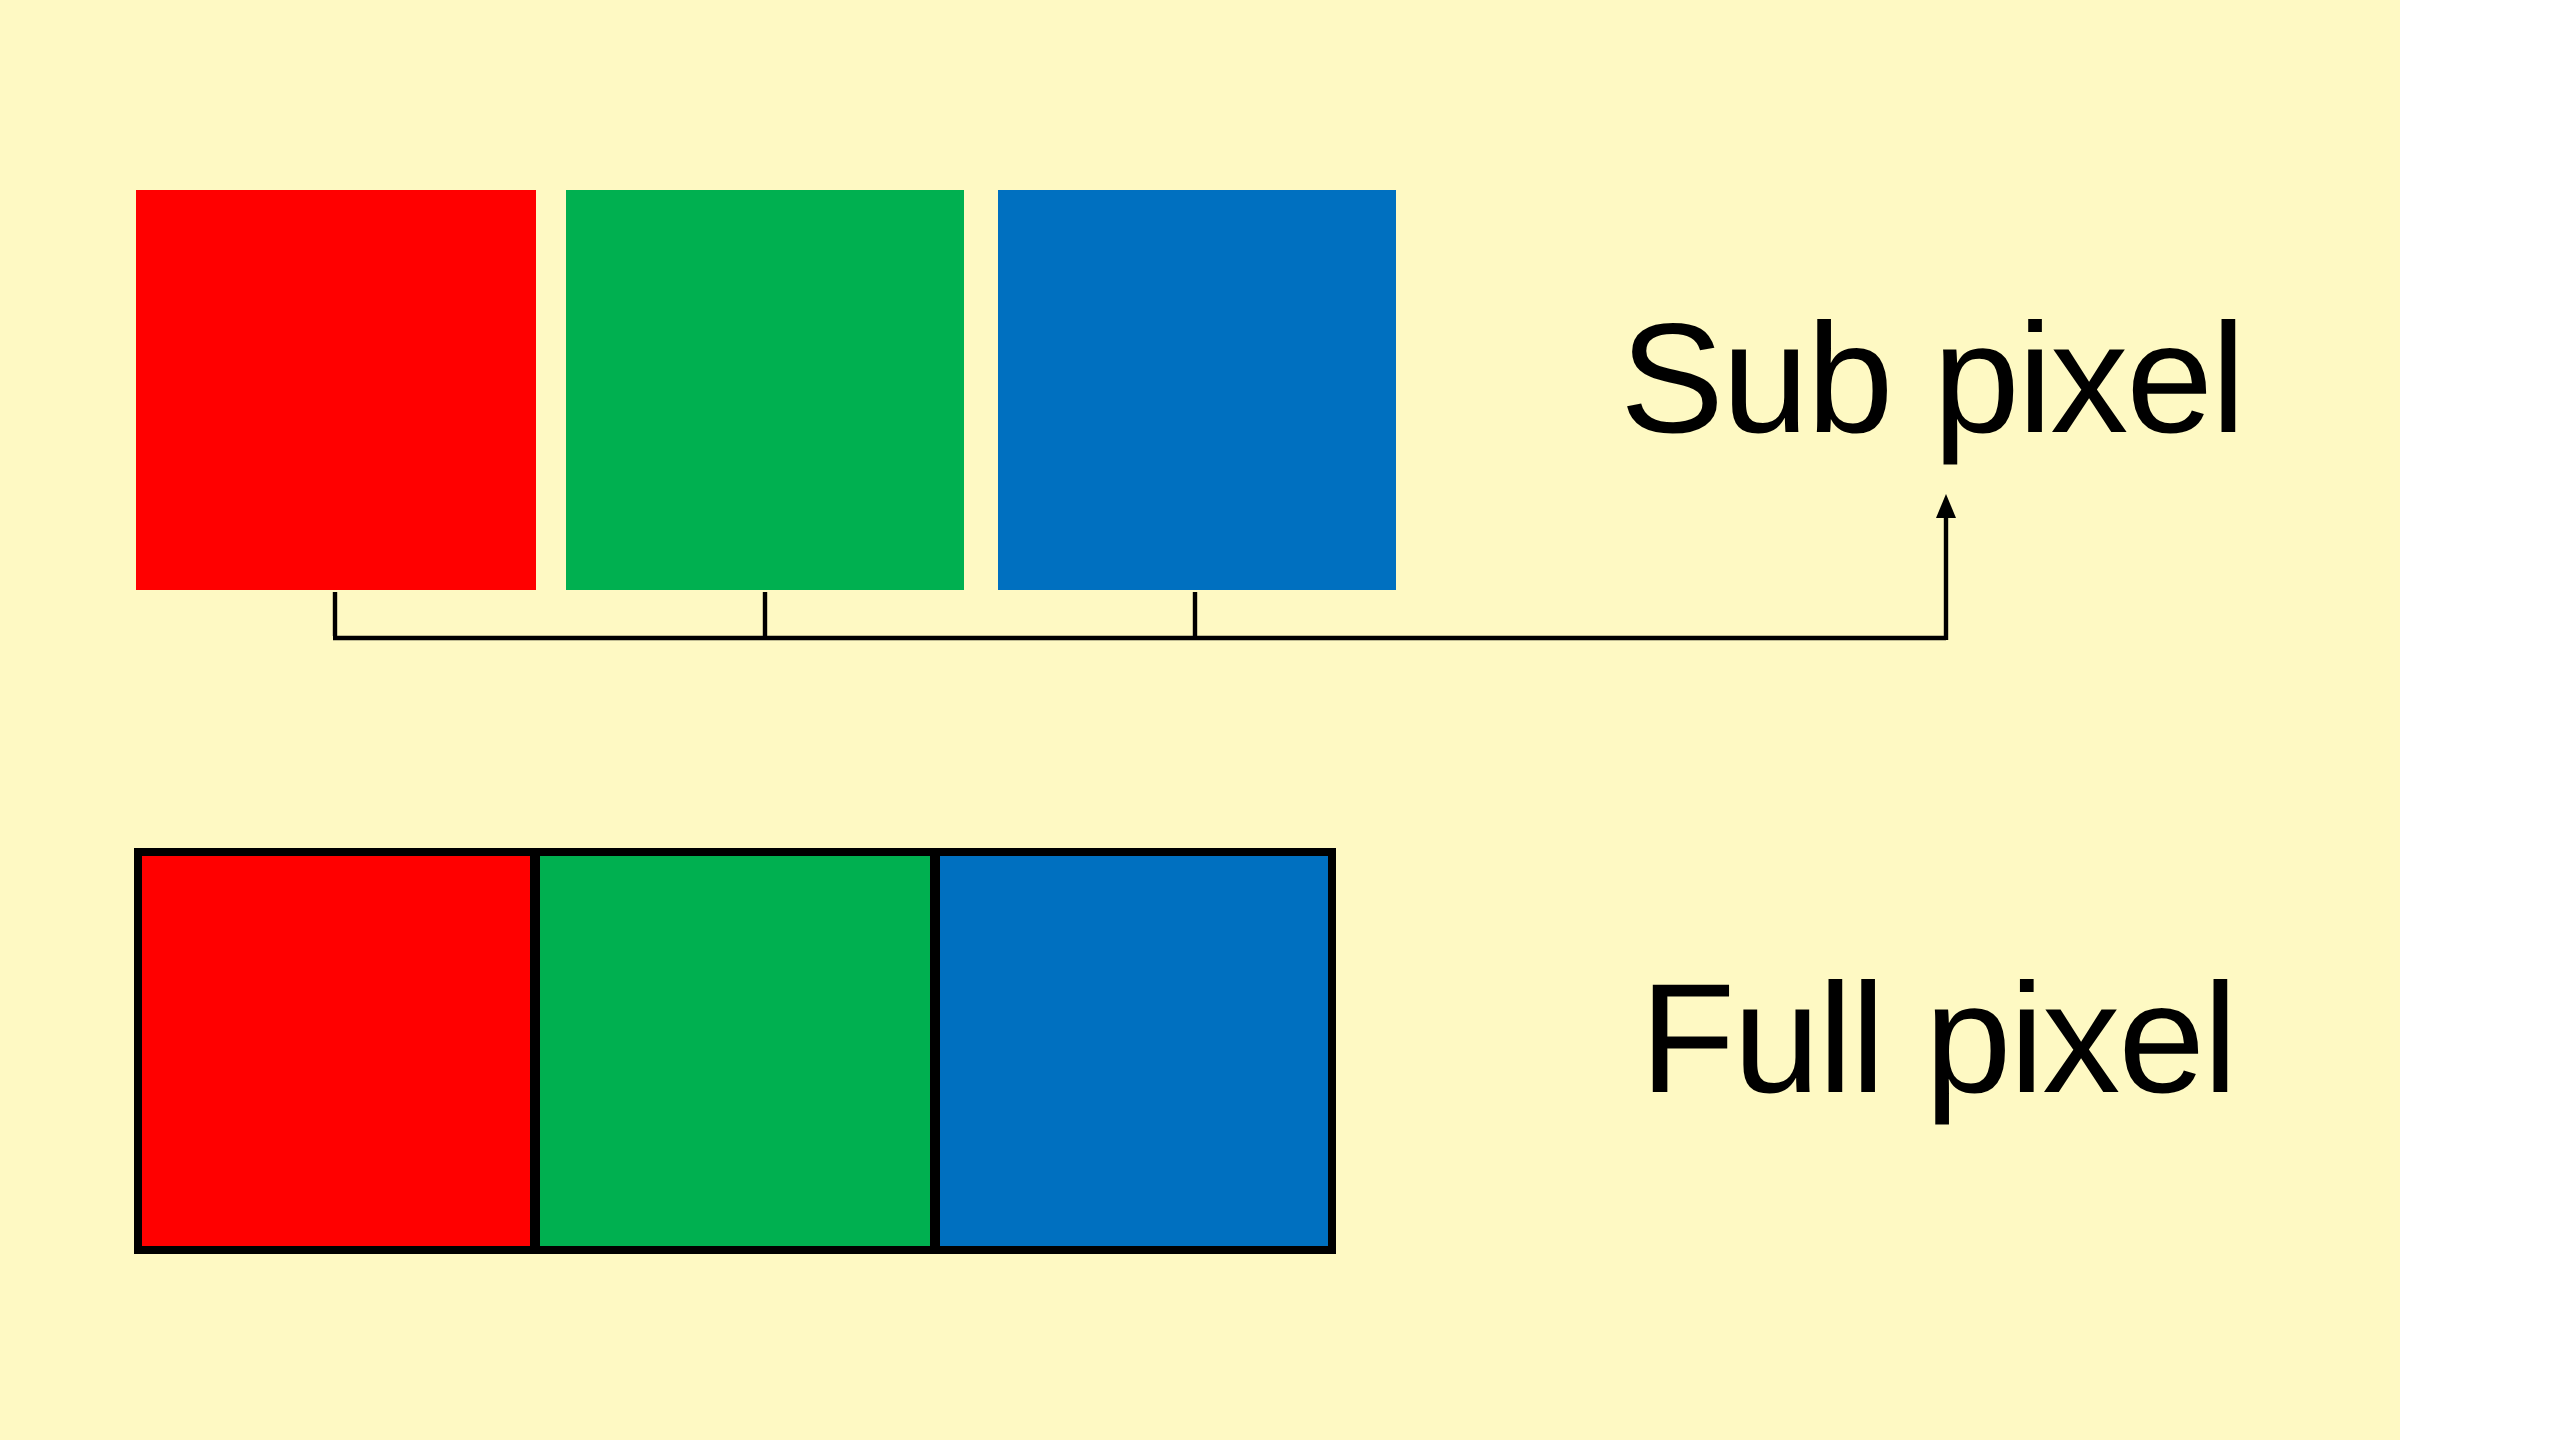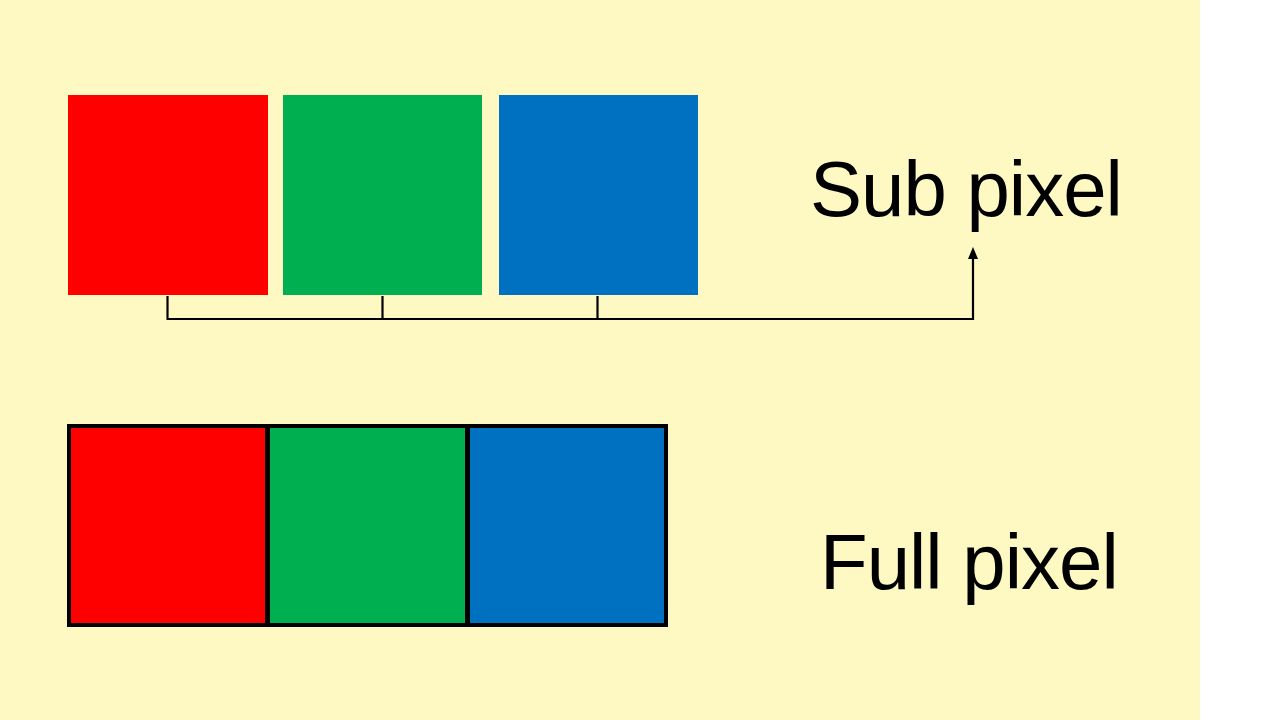--- a/index.html
+++ b/index.html
@@ -45,21 +45,21 @@
   
   .label {
     position: absolute;
     color: #000000;
     font-size: 78px;
     line-height: 1;
     white-space: nowrap;
     letter-spacing: -1px;
   }
   .label.sub  { left: 810px; top: 150px; }
-  .label.full { left: 820px; top: 480px; margin-top: 43px; }
+  .label.full { left: 820px; top: 480px; }
 
   
   .fullpixel-block {
     position: absolute;
     left: 67px;
     top: 424px;
     width: 601px;
     height: 203px;
     background: #000000;
     box-sizing: border-box;

